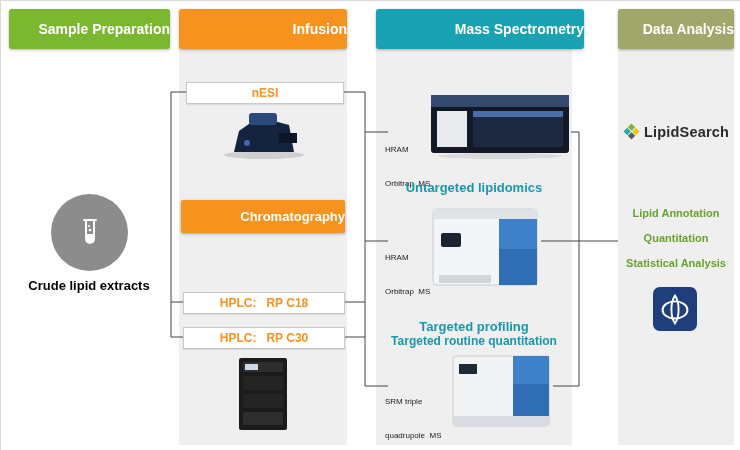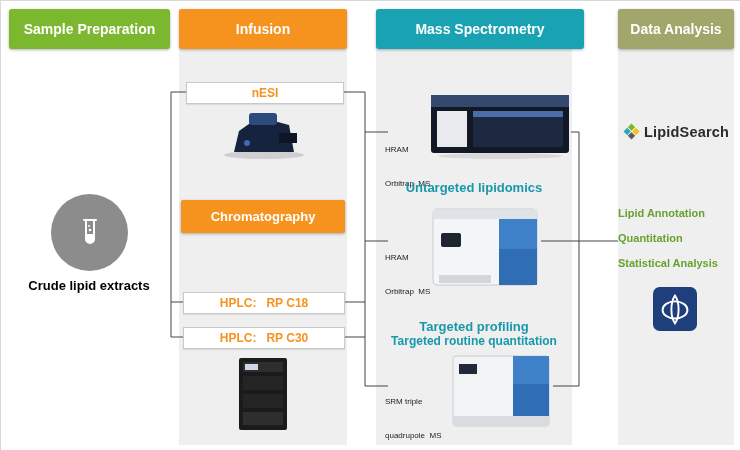--- a/index.html
+++ b/index.html
@@ -2,49 +2,49 @@
 <html><head>
 <meta charset="utf-8">
 <style>
   html,body{margin:0;padding:0;background:#ffffff;font-family:"Liberation Sans",sans-serif;}
   .canvas{position:relative;width:740px;height:450px;background:#ffffff;border:1px solid #d8d8d8;overflow:hidden;}
   .panel{position:absolute;top:8px;height:436px;background:#efefef;z-index:0;}
   .panel-infusion{left:178px;width:168px;}
   .panel-ms{left:375px;width:196px;}
   .panel-da{left:617px;width:116px;}
   .connectors{position:absolute;left:0;top:0;z-index:1;}
-  .hdr{position:absolute;top:8px;height:40px;line-height:40px;text-align:center;color:#ffffff;
+  .hdr{position:absolute;top:8px;height:40px;line-height:40px;text-align:right;color:#ffffff;
        font-weight:bold;font-size:14px;border-radius:3px;box-shadow:0 1px 3px rgba(0,0,0,.3);z-index:3;}
   .hdr-sp{left:8px;width:161px;background:#7cb82f;}
   .hdr-inf{left:178px;width:168px;background:#f6921e;}
   .hdr-ms{left:375px;width:208px;background:#18a2b2;}
   .hdr-da{left:617px;width:116px;background:#a1a66b;}
   .el{position:absolute;z-index:2;}
   .circle{left:50px;top:193px;width:77px;height:77px;border-radius:50%;background:#8c8c8c;
           display:flex;align-items:center;justify-content:center;}
   .caption{left:0;top:277px;width:176px;text-align:center;font-size:13px;font-weight:bold;color:#000;}
   .whitebox{background:#ffffff;border:1px solid #c8c8c8;color:#f6921e;font-weight:bold;font-size:12px;
             text-align:center;line-height:20px;height:20px;white-space:pre;box-shadow:0 1px 1px rgba(0,0,0,.08);}
   .nesi-box{left:185px;top:81px;width:156px;}
   .c18-box{left:182px;top:291px;width:160px;}
   .c30-box{left:182px;top:326px;width:160px;}
   .orangebox{left:180px;top:199px;width:164px;height:33px;background:#f6921e;color:#fff;font-weight:bold;
-             font-size:13px;text-align:center;line-height:33px;border-radius:2px;box-shadow:0 1px 3px rgba(0,0,0,.3);}
+             font-size:13px;text-align:right;line-height:33px;border-radius:2px;box-shadow:0 1px 3px rgba(0,0,0,.3);}
   .ms-label{font-size:8px;color:#222;line-height:1.4;white-space:pre;}
   .ms-label span{display:block;}
   .lbl-hram1{left:384px;top:121px;}
   .lbl-hram2{left:384px;top:229px;}
   .lbl-srm{left:384px;top:373px;}
   .tealtext{width:196px;left:375px;text-align:center;color:#1898ab;font-weight:bold;}
   .untargeted{top:179px;font-size:13px;text-align:center;}
   .targeted-prof{top:289px;font-size:13px;margin-top:29px;}
   .targeted-routine{top:333px;font-size:12px;}
   .ls-row{left:617px;top:122px;width:116px;display:flex;align-items:center;justify-content:center;gap:4px;}
   .ls-text{font-size:14.5px;font-weight:600;color:#2b2b2b;letter-spacing:.2px;}
-  .greentext{left:617px;width:116px;text-align:left;color:#67a22d;font-weight:bold;font-size:11px;}
+  .greentext{left:617px;width:116px;text-align:center;color:#67a22d;font-weight:bold;font-size:11px;}
   .ga-1{top:206px;} .ga-2{top:231px;} .ga-3{top:256px;}
   svg{display:block;}
 </style>
 </head>
 <body>
 
 <div class="canvas">
 
   <div class="panel panel-infusion"></div>
   <div class="panel panel-ms"></div>

